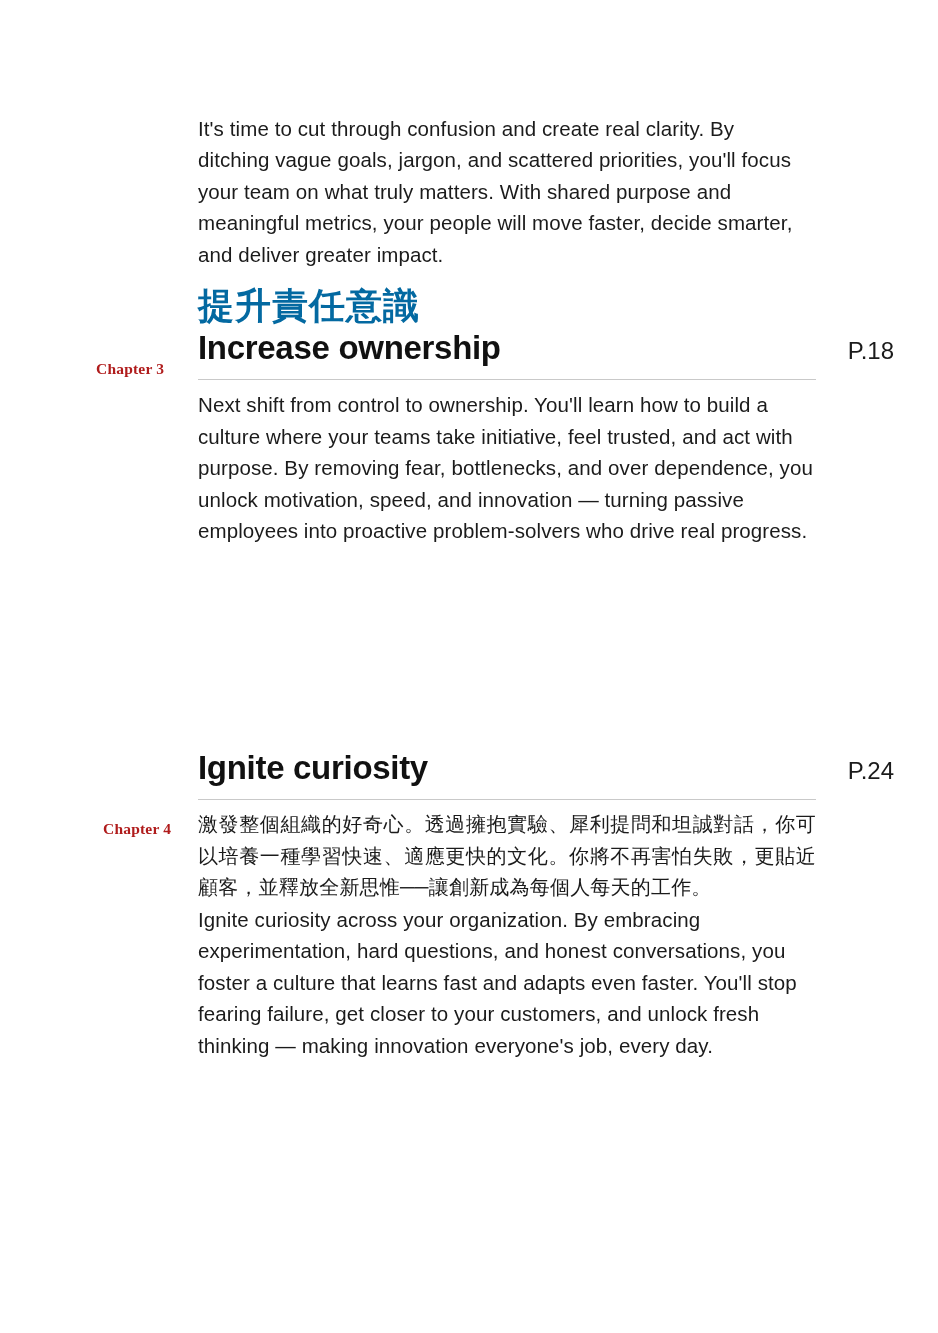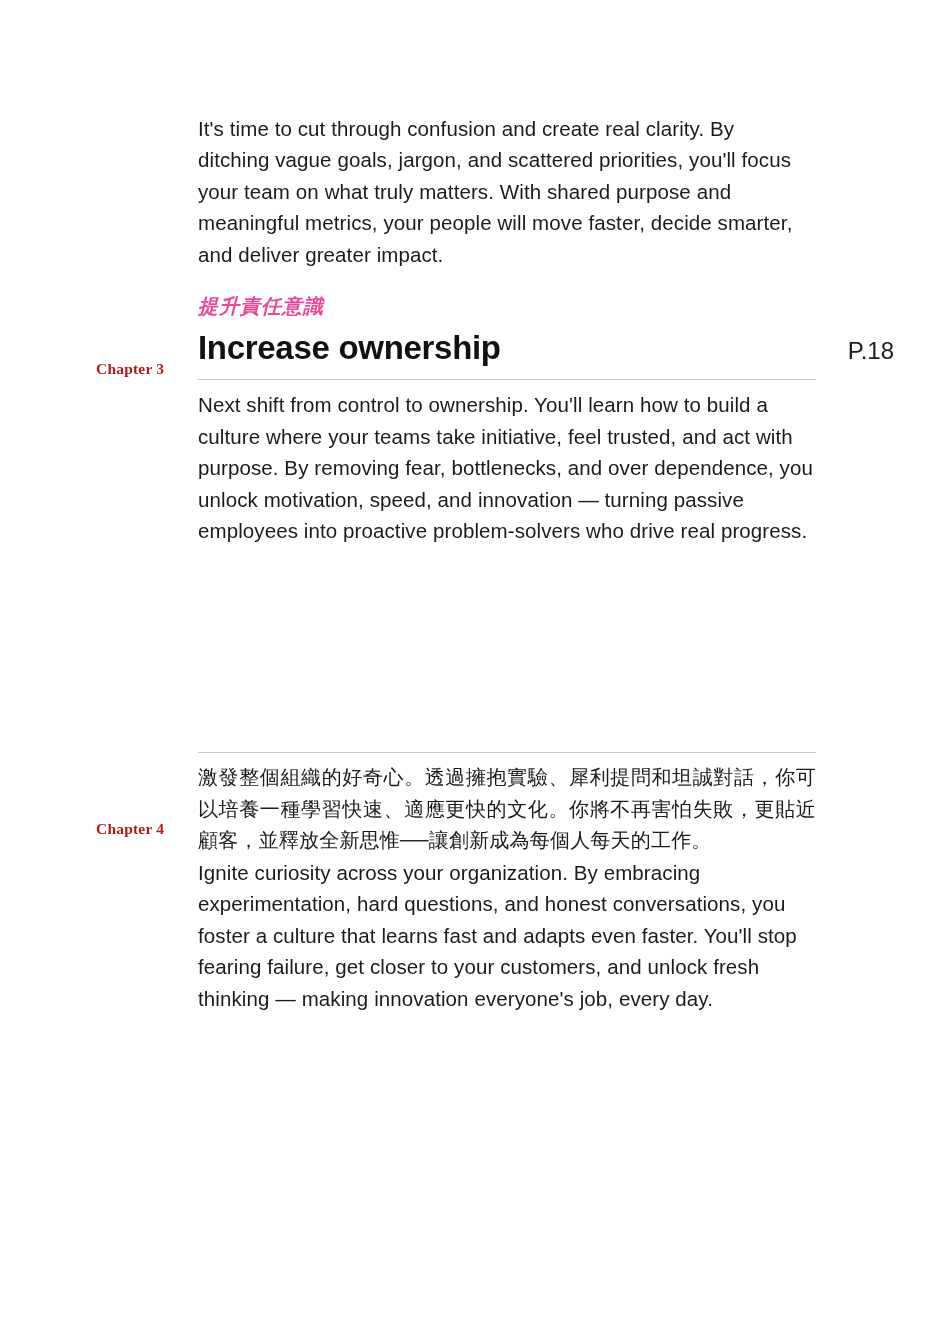--- a/index.html
+++ b/index.html
@@ -54,27 +54,26 @@
     font-family: Liberation Serif, serif;
     letter-spacing: 0.2px;
   }
 
   .chapter-main {
     margin-left: 102px;
     position: relative;
   }
 
   .title-cjk {
-    font-size: 20px;
+    font-size: 36px;
     font-weight: 700;
     line-height: 40px;
-    color: #ec4899;
+    color: #0369a1;
     letter-spacing: 1px;
     font-family: "Liberation Sans", sans-serif;
-    font-style: italic;
   }
 
   .title-row {
     display: flex;
     align-items: baseline;
     justify-content: space-between;
     width: 100%;
   }
 
   .title-en {
@@ -104,21 +103,21 @@
 
   .desc-block {
     width: 618px;
   }
 
   
   #chapter-3 { top: 286px; }
   #chapter-3 .chapter-label { top: 74px; }
 
   #chapter-4 { top: 746px; }
-  #chapter-4 .chapter-label { top: 74px; }
+  #chapter-4 .chapter-label { top: 74px; margin-left: 7px; }
 
   .desc-cjk {
     font-size: 20px;
     line-height: 31.5px;
     color: #1b1b1b;
     letter-spacing: 0.2px;
     text-align: justify;
   }
   .desc-en {
     font-size: 20.5px;
@@ -147,20 +146,24 @@
       <hr class="rule">
       <div class="desc-block">
         <div class="desc-en">Next shift from control to ownership. You'll learn how to build a culture where your teams take initiative, feel trusted, and act with purpose. By removing fear, bottlenecks, and over dependence, you unlock motivation, speed, and innovation — turning passive employees into proactive problem-solvers who drive real progress.</div>
       </div>
     </div>
   </div>
 
   <div class="chapter-entry" id="chapter-4">
     <div class="chapter-label">Chapter 4</div>
     <div class="chapter-main">
+      <div class="title-row">
+        <div class="title-en">Ignite curiosity</div>
+        <div class="page-num">P.24</div>
+      </div>
       <hr class="rule">
       <div class="desc-block">
         <div class="desc-cjk">激發整個組織的好奇心。透過擁抱實驗、犀利提問和坦誠對話，你可以培養一種學習快速、適應更快的文化。你將不再害怕失敗，更貼近顧客，並釋放全新思惟──讓創新成為每個人每天的工作。</div>
         <div class="desc-en">Ignite curiosity across your organization. By embracing experimentation, hard questions, and honest conversations, you foster a culture that learns fast and adapts even faster. You'll stop fearing failure, get closer to your customers, and unlock fresh thinking — making innovation everyone's job, every day.</div>
       </div>
     </div>
   </div>
 
 </div>
 

